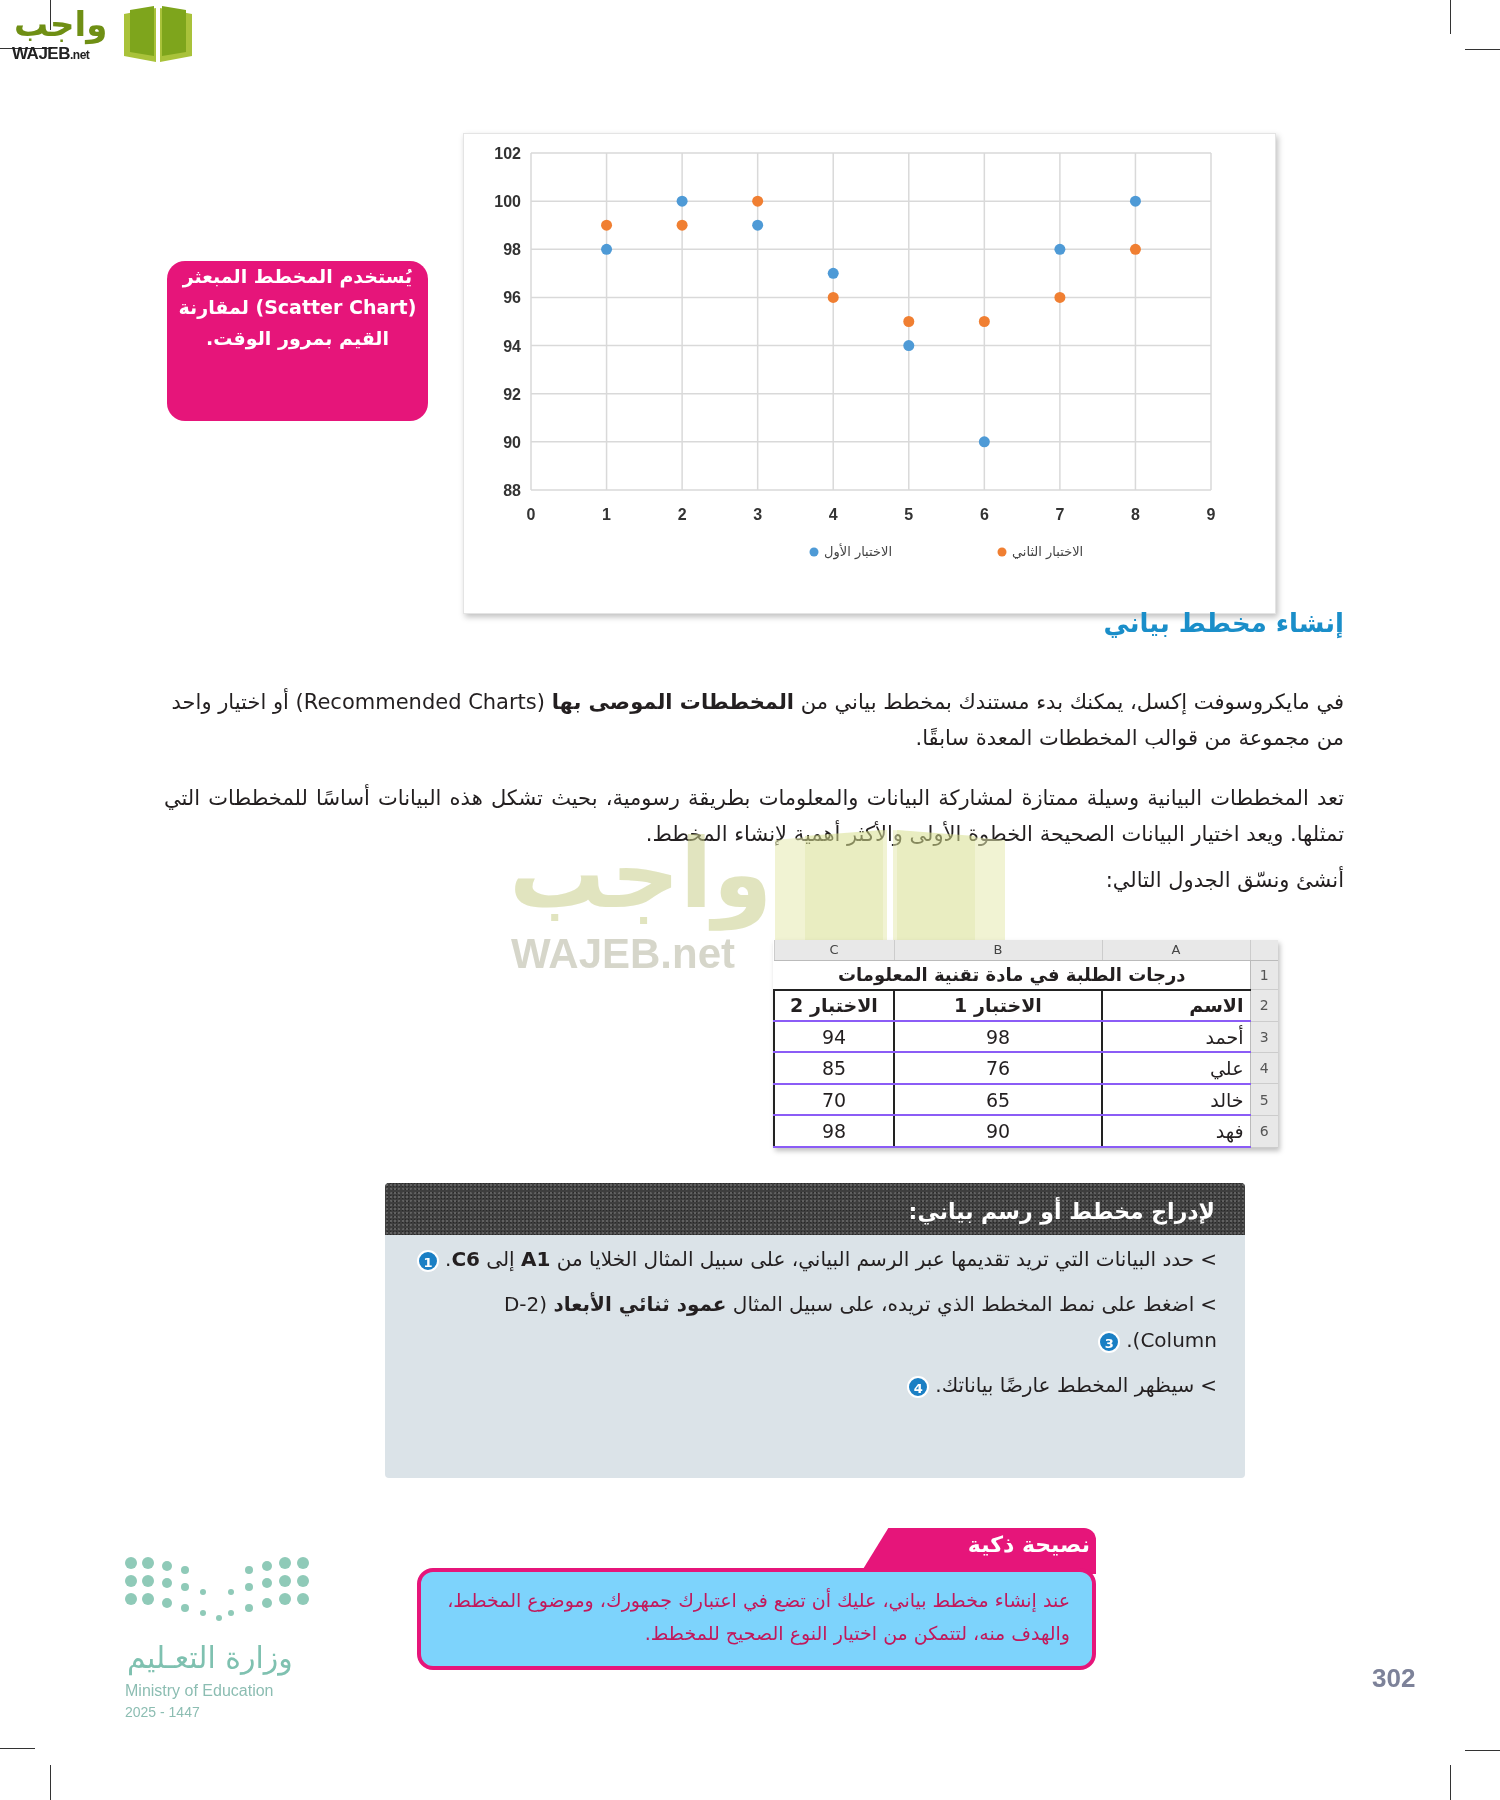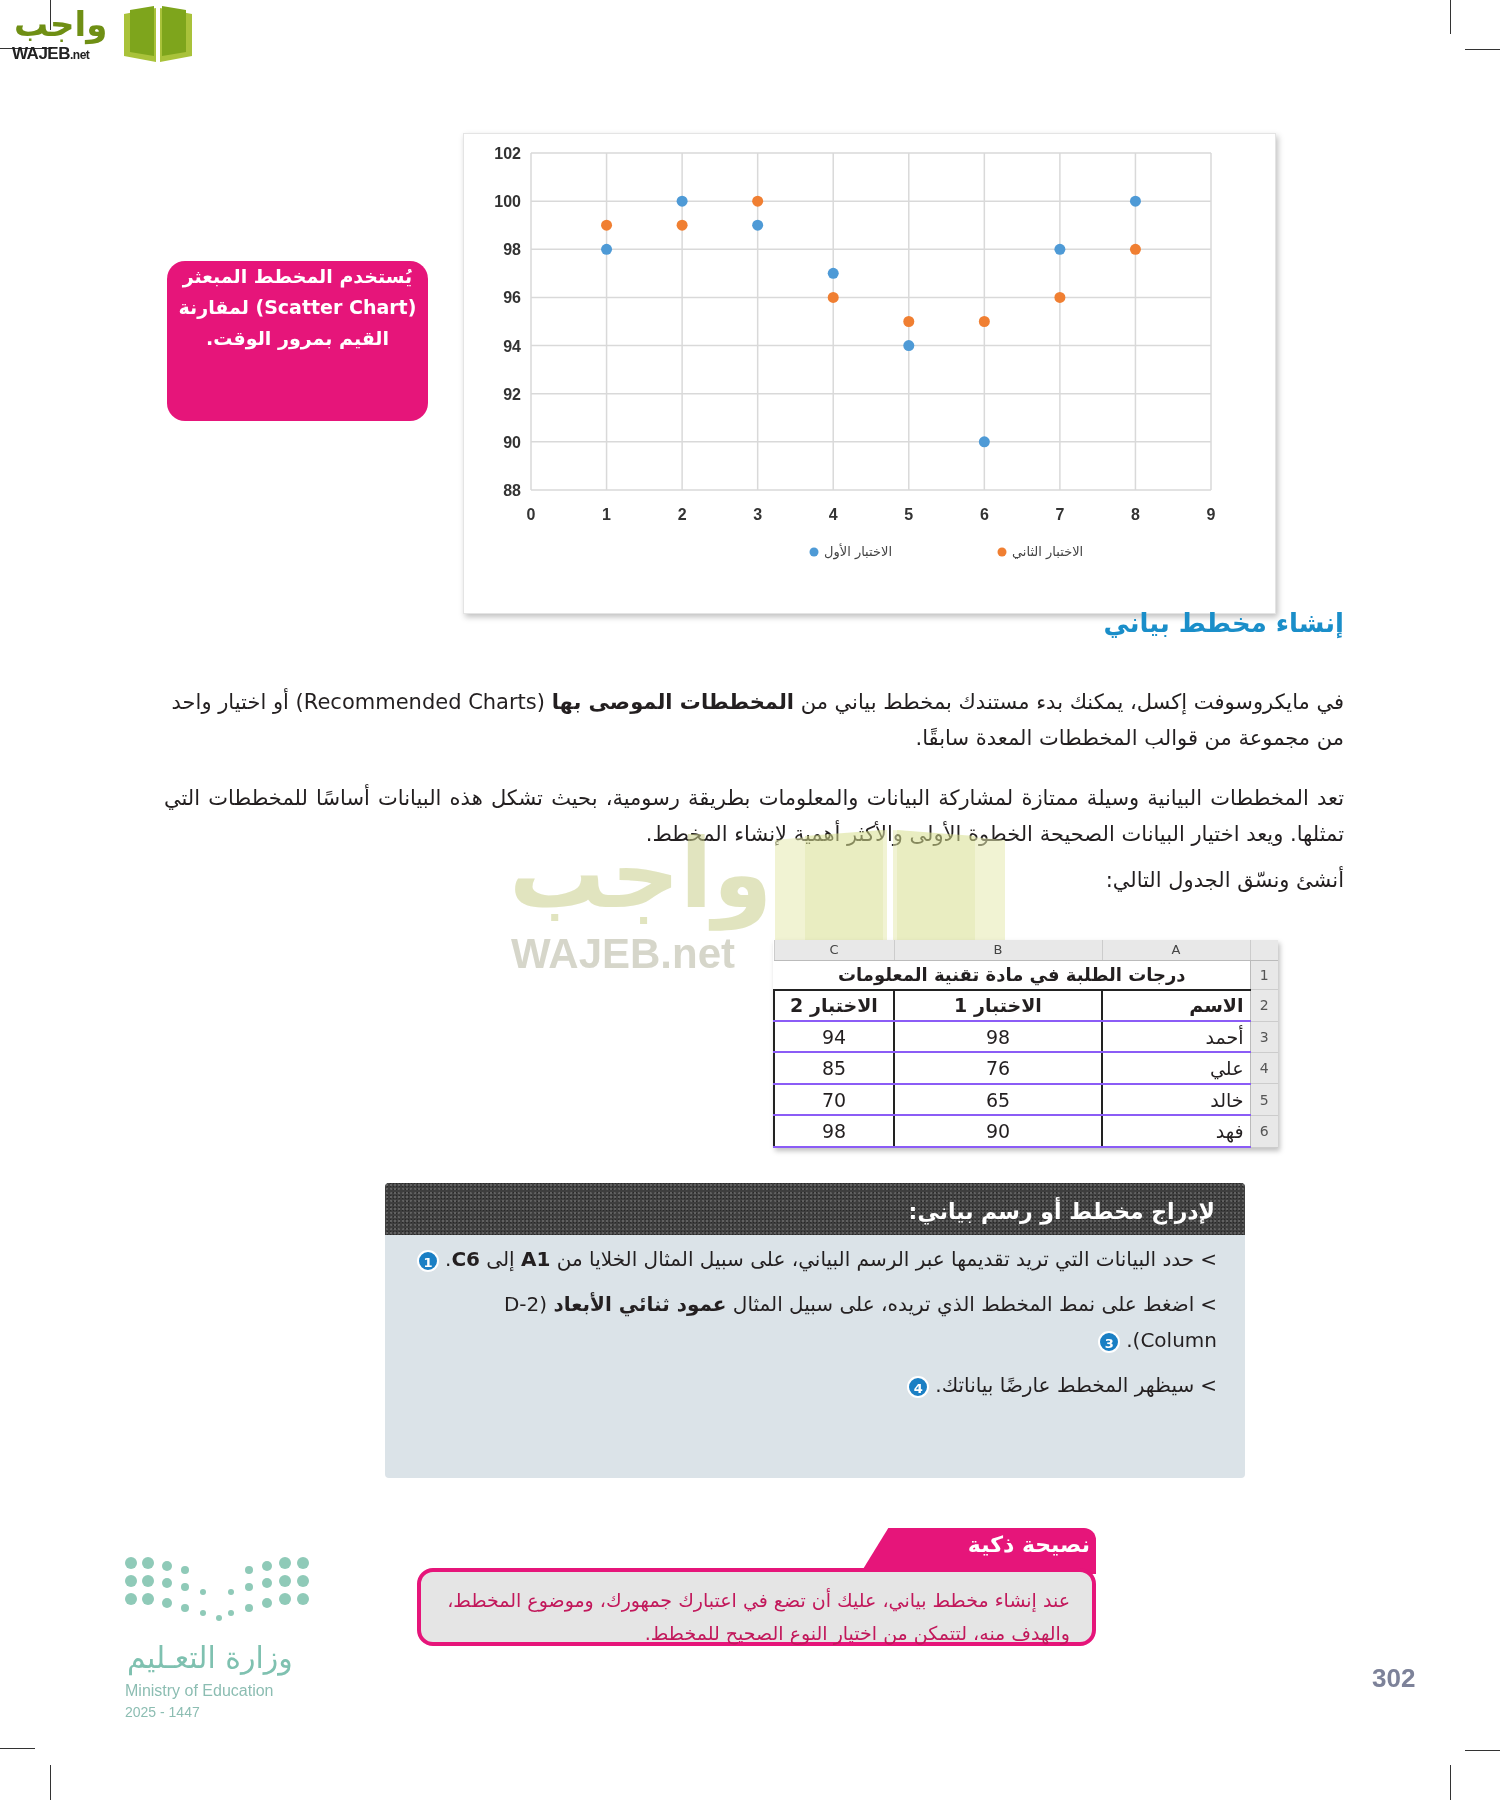--- a/index.html
+++ b/index.html
@@ -63,22 +63,22 @@
   .steps { direction: rtl; padding-right: 28px; padding-left: 26px; padding-top: 6px; }
   .step { font-size: 20px; line-height: 36px; margin-bottom: 9px; color: #231f20; }
   .step .arrow { margin-left: 6px; }
   .badge { display: inline-block; width: 22px; height: 22px; border-radius: 50%; background: #1a7fc4; color: #fff;
     font-size: 13px; font-weight: bold; line-height: 22px; text-align: center; vertical-align: middle; margin-right: 6px; border: 2px solid #fff; }
 
   
   .tip-tab { position: absolute; left: 860px; top: 1528px; width: 236px; height: 46px; background: #e6157a;
     border-radius: 10px 12px 0 0; clip-path: polygon(12% 0, 100% 0, 100% 100%, 0 100%); }
   .tip-title { position: absolute; right: 410px; top: 1532px; color: #fff; font-size: 22px; font-weight: bold; direction: rtl; }
-  .tip-body { position: absolute; left: 417px; top: 1568px; width: 679px; height: 78px; border: 4px solid #e6157a; border-radius: 16px;
-    background: #e5e5e5; color: #c2185b; direction: rtl; text-align: right; padding: 12px 22px 0 22px; font-size: 19px; line-height: 33px; }
+  .tip-body { position: absolute; left: 417px; top: 1568px; width: 679px; height: 102px; border: 4px solid #e6157a; border-radius: 16px;
+    background: #7dd3fc; color: #c2185b; direction: rtl; text-align: right; padding: 12px 22px 0 22px; font-size: 19px; line-height: 33px; }
 
   
   .moe { position: absolute; left: 84px; top: 1556px; width: 190px; height: 170px; margin-left: 39px; }
   .moe-ar { position: absolute; left: 4px; top: 84px; font-size: 30px; color: #7fc1b0; direction: rtl; letter-spacing: 2px; }
   .moe-en { position: absolute; left: 2px; top: 126px; font-size: 16px; color: #8cbdb2; font-family: "Liberation Sans", sans-serif; }
   .moe-yr { position: absolute; left: 2px; top: 148px; font-size: 14px; color: #8cbdb2; font-family: "Liberation Sans", sans-serif; }
 
   .page-num { position: absolute; left: 1372px; top: 1663px; font-size: 26px; font-weight: bold; color: #7d8299; font-family: "Liberation Sans", sans-serif; }
 </style>
 </head>

